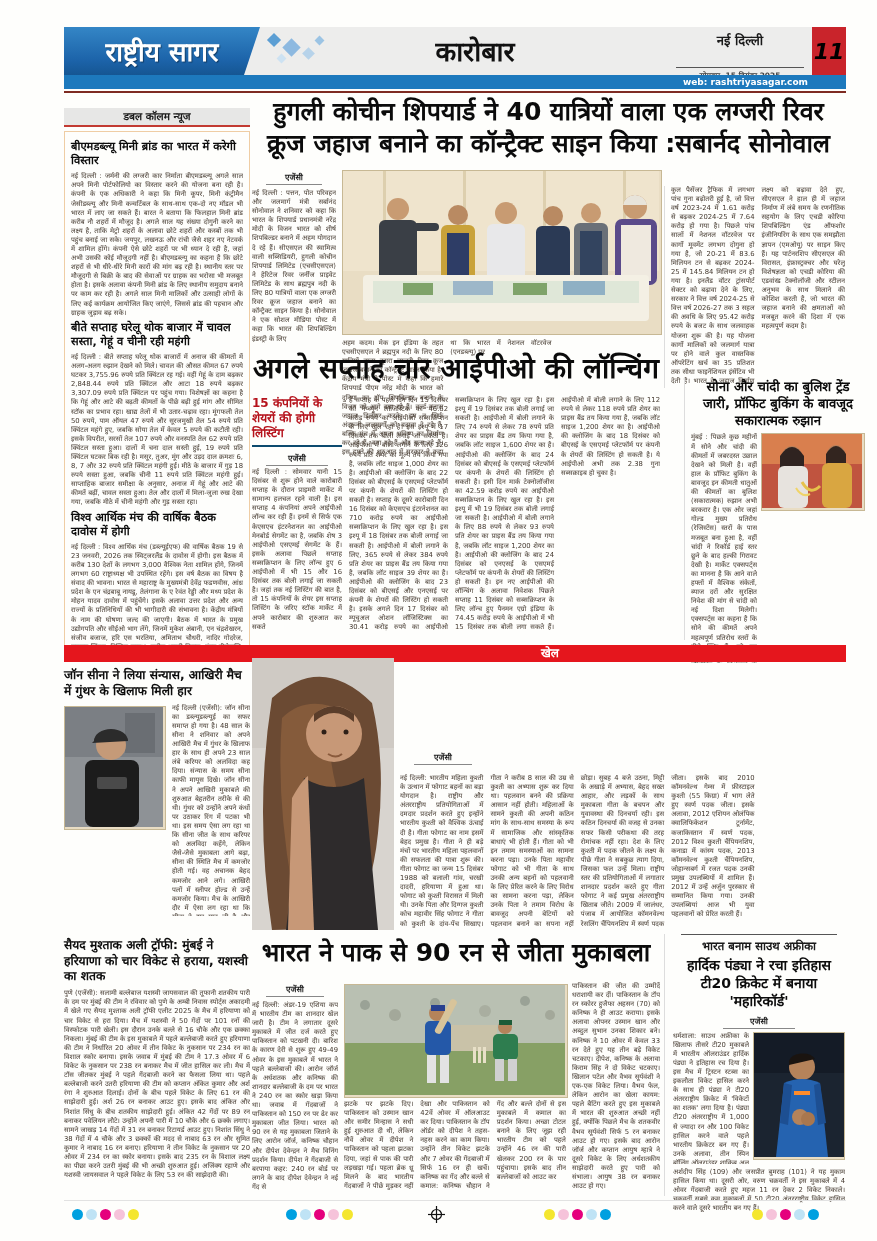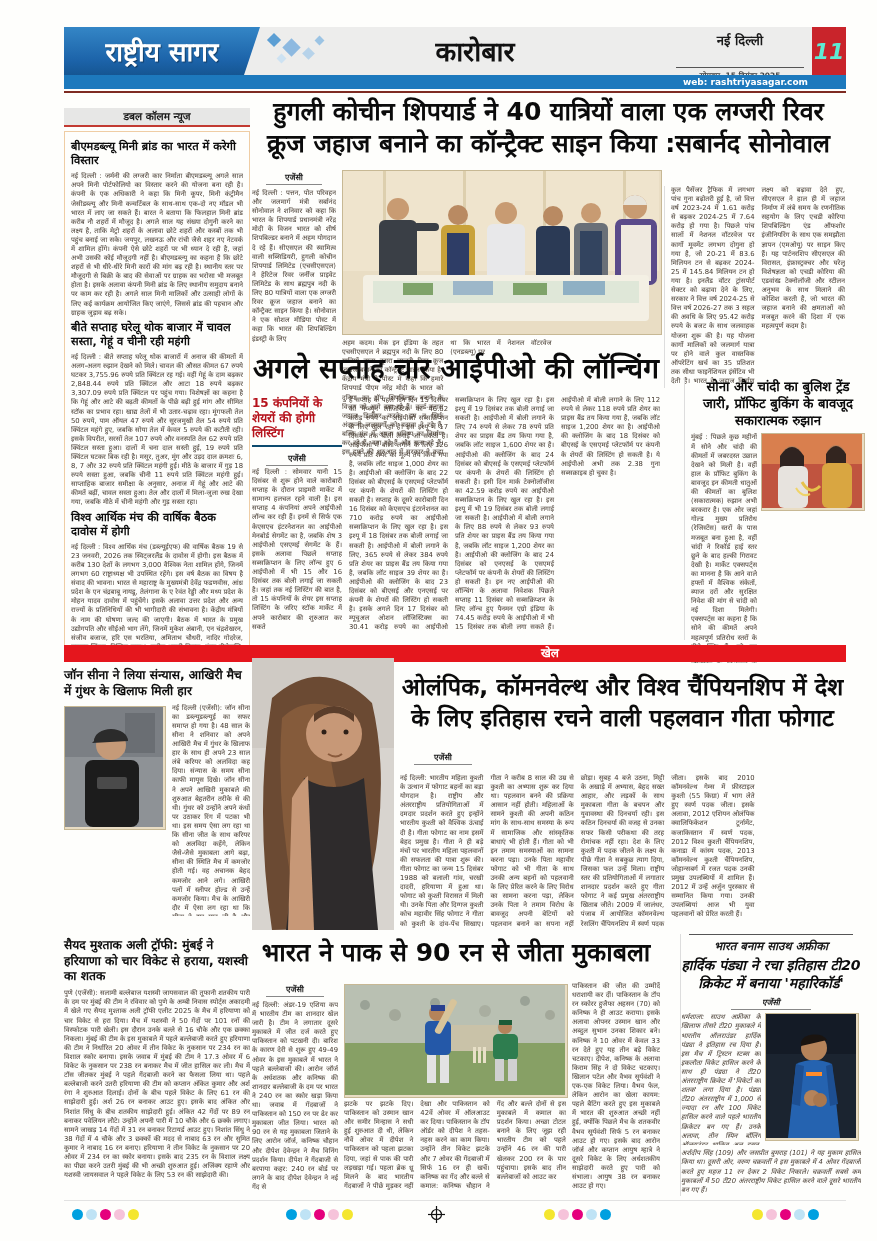--- a/index.html
+++ b/index.html
@@ -13,21 +13,21 @@
         clip-path:polygon(0 0,100% 0,calc(100% - 16px) 100%,0 100%);
         display:flex;align-items:center;justify-content:center;}
   .mast span{color:#fff;font-weight:bold;font-size:26px;text-shadow:1px 1px 1px rgba(0,0,0,.4);}
   .dia{position:absolute;transform:rotate(45deg);}
   .section-title{position:absolute;left:200px;right:160px;top:5px;text-align:center;
         font-size:27px;font-weight:bold;color:#111;}
   .edition{position:absolute;right:42px;top:4px;width:128px;text-align:center;}
   .edition .city{font-weight:bold;font-size:13px;border-bottom:1px solid #555;padding-bottom:18px;}
   .edition .date{font-size:7.5px;font-weight:bold;color:#444;margin-top:2px;}
   .pagenum{position:absolute;right:0;top:0;width:34px;height:48px;background:#c9242b;
-        color:#5eead4;font-weight:bold;font-size:22px;font-style:italic;
+        color:#000000;font-weight:bold;font-size:22px;font-style:italic;
         display:flex;align-items:center;justify-content:center;}
   .webbar{position:absolute;left:0;right:0;top:48px;height:14px;background:#1d79bd;
         color:#fff;font-size:9px;font-weight:bold;text-align:right;line-height:14px;padding-right:38px;box-sizing:border-box;}
   .maroon{position:absolute;left:0;right:0;top:64px;height:2px;background:#7e2b22;}
   
   .body-text{font-size:6.8px;line-height:1.34;text-align:justify;color:#43382e;overflow:hidden;column-fill:auto;}
   .byline{font-size:8px;font-weight:bold;text-align:center;color:#222;
           border-bottom:1px solid #888;padding:1px 0 2px;margin:0 14px 4px;}
   .hl{font-weight:bold;color:#0c0c0c;}
   
@@ -72,22 +72,22 @@
   .geeta-head{position:absolute;left:148px;top:10px;width:445px;text-align:center;
               font-size:23.5px;font-weight:bold;line-height:1.3;color:#0b0b0b;}
   .geeta-by{position:absolute;left:148px;top:88px;width:86px;}
   .geeta-body{position:absolute;left:148px;top:112px;width:445px;height:156px;column-count:5;column-gap:7px;}
   .u19-head{position:absolute;left:0;top:272px;width:408px;text-align:center;
             font-size:25px;font-weight:bold;color:#0b0b0b;}
   .u19-col1{position:absolute;left:0;top:320px;width:86px;height:214px;}
   .u19-ph{position:absolute;left:92px;top:322px;width:222px;height:112px;}
   .u19-below{position:absolute;left:92px;top:438px;width:222px;height:96px;column-count:3;column-gap:7px;}
   .u19-right{position:absolute;left:320px;top:320px;width:88px;height:214px;}
-  .hardik{position:absolute;left:428px;top:272px;width:181px;height:262px;
-          border-left:1px solid #ddd;padding-left:0;box-sizing:border-box;font-style:italic;}
+  .hardik{position:absolute;left:412px;top:272px;width:181px;height:262px;
+          border-left:1px solid #ddd;padding-left:8px;box-sizing:border-box;}
   .kicker{font-weight:bold;font-size:11.5px;text-align:center;border-top:1px solid #555;
           padding-top:3px;margin:0 8px 3px;}
   .hardik h2{margin:0 0 3px;font-size:14px;line-height:1.3;text-align:center;}
   .hardik-row{display:flex;gap:4px;}
   .hardik-row .txt{width:80px;height:132px;}
   .hardik-ph{width:92px;height:126px;}
   .hardik-cap{margin-top:4px;height:88px;}
   
   .marksrow{position:absolute;left:64px;top:1200px;width:782px;height:30px;border-top:1px solid #e2e2e2;}
   .dots{position:absolute;top:8px;display:flex;gap:3px;}
@@ -252,21 +252,20 @@
         <path d="M30 60 q20 -20 48 -12 q-4 40 6 80 q8 60 -4 100 l-40 0 q-16 -90 -10 -168" fill="#855b3b"></path>
         <circle cx="82" cy="76" r="28" fill="#c79877"></circle>
         <path d="M62 64 q20 -18 40 0 l0 -8 q-20 -16 -40 0z" fill="#5a3d2a"></path>
         <circle cx="72" cy="74" r="2.5" fill="#2e2018"></circle>
           <circle cx="94" cy="74" r="2.5" fill="#2e2018"></circle>
         <path d="M76 96 q8 5 14 0" stroke="#8a5a3c" stroke-width="2" fill="none"></path>
         <path d="M52 120 q30 18 60 0 l14 152 -92 0z" fill="#2e2b2c"></path>
         <path d="M40 140 q10 -18 16 -22 l6 154 -26 0z" fill="#c79877"></path>
       </svg>
     </div>
-    <div class="geeta-head">ओलंपिक, कॉमनवेल्थ और विश्व चैंपियनशिप में देश के लिए इतिहास रचने वाली पहलवान गीता फोगाट</div>
     <div class="geeta-by">
         <div class="byline">एजेंसी</div>
       </div>
     <div class="geeta-body body-text">नई दिल्ली: भारतीय महिला कुश्ती के उत्थान में फोगाट बहनों का बड़ा योगदान है। राष्ट्रीय और अंतरराष्ट्रीय प्रतियोगिताओं में दमदार प्रदर्शन करते हुए इन्होंने भारतीय कुश्ती को वैश्विक ऊंचाई दी है। गीता फोगाट का नाम इसमें बेहद प्रमुख है। गीता ने ही बड़े मंचों पर भारतीय महिला पहलवानों की सफलता की यात्रा शुरू की। गीता फोगाट का जन्म 15 दिसंबर 1988 को बलाली गांव, चरखी दादरी, हरियाणा में हुआ था। फोगाट को कुश्ती विरासत में मिली थी। उनके पिता और दिग्गज कुश्ती कोच महावीर सिंह फोगाट ने गीता को कुश्ती के दांव-पेंच सिखाए। गीता ने करीब 8 साल की उम्र से कुश्ती का अभ्यास शुरू कर दिया था। पहलवान बनने की प्रक्रिया आसान नहीं होती। महिलाओं के सामने कुश्ती की अपनी कठिन मांग के साथ-साथ समस्या के रूप में सामाजिक और सांस्कृतिक बाधाएं भी होती हैं। गीता को भी इन तमाम समस्याओं का सामना करना पड़ा। उनके पिता महावीर फोगाट को भी गीता के साथ उनकी अन्य बहनों को पहलवानी के लिए प्रेरित करने के लिए विरोध का सामना करना पड़ा, लेकिन उनके पिता ने तमाम विरोध के बावजूद अपनी बेटियों को पहलवान बनाने का सपना नहीं छोड़ा। सुबह 4 बजे उठना, मिट्टी के अखाड़े में अभ्यास, बेहद सख्त आहार, और लड़कों के साथ मुकाबला गीता के बचपन और युवावस्था की दिनचर्या रही। इस कठिन दिनचर्या की वजह से उनका सफर किसी परीकथा की तरह रोमांचक नहीं रहा। देश के लिए कुश्ती में पदक जीतने के लक्ष्य के पीछे गीता ने सबकुछ त्याग दिया, जिसका फल उन्हें मिला। राष्ट्रीय स्तर की प्रतियोगिताओं में लगातार शानदार प्रदर्शन करते हुए गीता फोगाट ने कई प्रमुख अंतरराष्ट्रीय खिताब जीते। 2009 में जालंधर, पंजाब में आयोजित कॉमनवेल्थ रेसलिंग चैंपियनशिप में स्वर्ण पदक जीता। इसके बाद 2010 कॉमनवेल्थ गेम्स में फ्रीस्टाइल कुश्ती (55 किग्रा) में भाग लेते हुए स्वर्ण पदक जीता। इसके अलावा, 2012 एशियन ओलंपिक क्वालिफिकेशन टूर्नामेंट, कजाकिस्तान में स्वर्ण पदक, 2012 विश्व कुश्ती चैंपियनशिप, कनाडा में कांस्य पदक, 2013 कॉमनवेल्थ कुश्ती चैंपियनशिप, जोहान्सबर्ग में रजत पदक उनकी प्रमुख उपलब्धियों में शामिल हैं। 2012 में उन्हें अर्जुन पुरस्कार से सम्मानित किया गया। उनकी उपलब्धियां आज भी युवा पहलवानों को प्रेरित करती हैं।</div>
 
     <div class="u19-head">भारत ने पाक से 90 रन से जीता मुकाबला</div>
     <div class="u19-col1">
       <div class="byline">एजेंसी</div>
       <div class="body-text" style="height:196px;">नई दिल्ली: अंडर-19 एशिया कप में भारतीय टीम का शानदार खेल जारी है। टीम ने लगातार दूसरे मुकाबले में जीत दर्ज करते हुए पाकिस्तान को पटखनी दी। बारिश के कारण देरी से शुरू हुए 49-49 ओवर के इस मुकाबले में भारत ने पहले बल्लेबाजी की। आरोन जॉर्ज के अर्धशतक और कनिष्क की शानदार बल्लेबाजी के दम पर भारत ने 240 रन का स्कोर खड़ा किया था। जवाब में गेंदबाजों ने पाकिस्तान को 150 रन पर ढेर कर मुकाबला जीत लिया। भारत को 90 रन से यह मुकाबला जिताने के लिए आरोन जॉर्ज, कनिष्क चौहान और दीपेश देवेन्द्रन ने मैच विनिंग प्रदर्शन किया। दीपेश ने गेंदबाजी से बरपाया कहर: 240 रन बोर्ड पर लगने के बाद दीपेश देवेन्द्रन ने नई गेंद से</div>
     </div>

